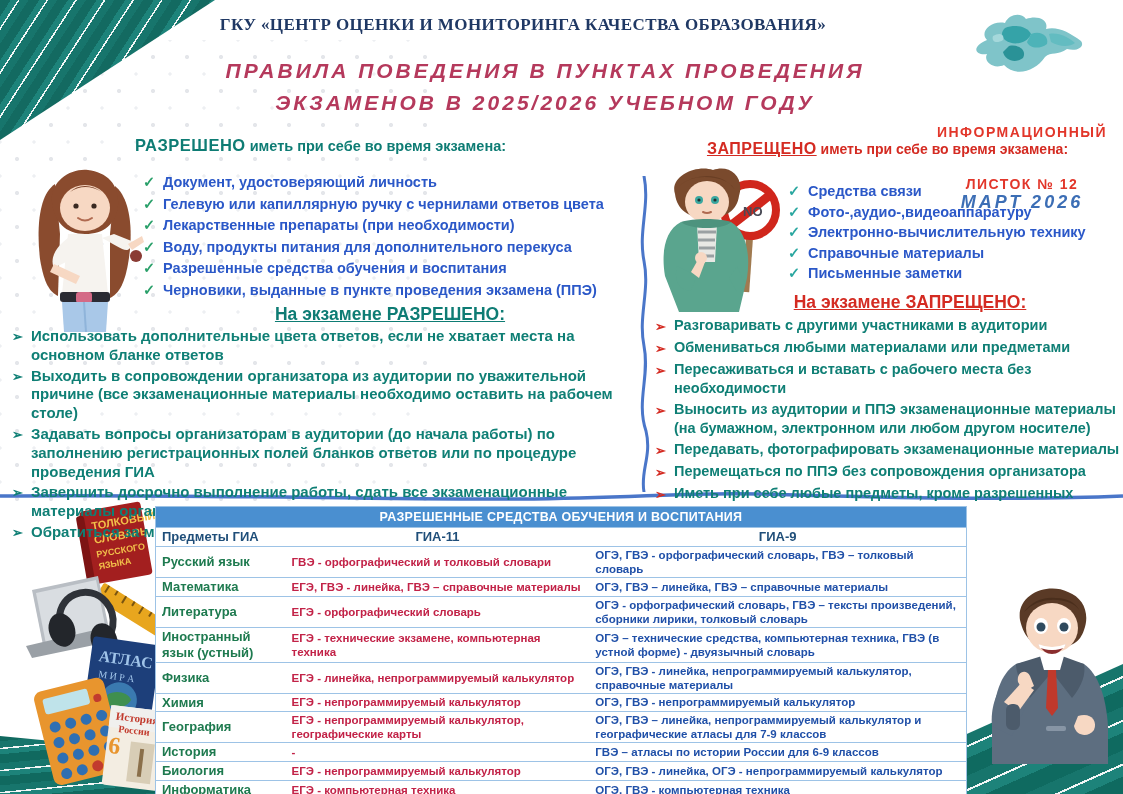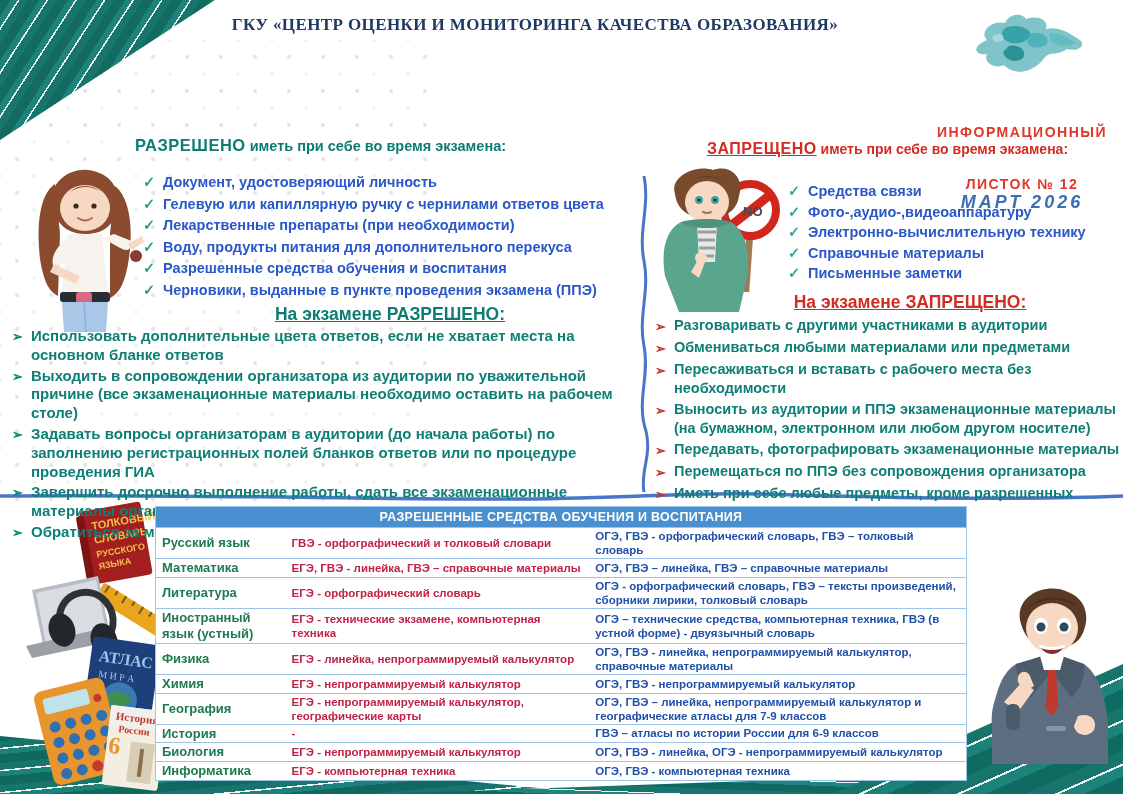--- a/index.html
+++ b/index.html
@@ -17,21 +17,21 @@
     clip-path:polygon(0 0,100% 100%,0 100%);
     background:repeating-linear-gradient(-5.5deg,#10695f 0 9px,#1d837a 9px 14px,#f2f6f6 14px 15.5px,#17756c 15.5px 22px);}
   .swoosh-bc{position:absolute;left:380px;bottom:0;width:743px;height:26px;z-index:1;
     clip-path:polygon(0 100%,100% 0,100% 100%);
     background:repeating-linear-gradient(2.2deg,#10695f 0 7px,#1f857c 7px 11px,#f2f6f6 11px 12px,#17756c 12px 18px);}
   .swoosh-br{position:absolute;right:0;bottom:0;width:290px;height:130px;z-index:2;
     clip-path:polygon(100% 0,100% 100%,0 100%);
     background:repeating-linear-gradient(-24deg,#0f6a60 0 16px,#1d837a 16px 26px,#f2f6f6 26px 28px,#17756c 28px 40px);}
 
   
-  .org-title{position:absolute;left:120px;top:15px;width:830px;z-index:3;text-align:center;
+  .org-title{position:absolute;left:108px;top:15px;width:830px;z-index:3;text-align:center;
     font-family:"Liberation Serif",serif;font-weight:bold;font-size:17px;color:#1f3864;letter-spacing:.4px;}
   .main-title{position:absolute;left:150px;top:55px;width:790px;z-index:3;text-align:center;
     font-weight:bold;font-style:italic;font-size:21px;line-height:1.5;color:#b5395c;letter-spacing:3px;}
 
   
   .info-badge{position:absolute;right:6px;top:6px;width:190px;z-index:3;text-align:center;}
   .info-badge svg{display:block;margin:0 auto;}
   .badge-l1,.badge-l2{font-weight:bold;font-size:14px;color:#e2362a;letter-spacing:1.5px;margin-top:36px;}
   .badge-l3{font-weight:bold;font-size:18px;color:#3c6eb5;letter-spacing:3px;font-style:italic;}
 
@@ -95,20 +95,24 @@
 
 <div id="poster">
 
   <div class="dots"></div>
   <div class="corner-tl"></div>
   <div class="swoosh-bl"></div>
   <div class="swoosh-bc"></div>
   <div class="swoosh-br"></div>
 
   <div class="org-title">ГКУ «ЦЕНТР ОЦЕНКИ И МОНИТОРИНГА КАЧЕСТВА ОБРАЗОВАНИЯ»</div>
+  <div class="main-title">
+    <div>ПРАВИЛА ПОВЕДЕНИЯ В ПУНКТАХ ПРОВЕДЕНИЯ</div>
+    <div>ЭКЗАМЕНОВ В 2025/2026 УЧЕБНОМ ГОДУ</div>
+  </div>
 
   <div class="info-badge">
     <svg width="130" height="82" viewBox="0 0 130 82">
       <path d="M30 34 C22 26 34 14 48 17 C52 8 64 6 69 13 C80 9 92 13 89 23 C100 20 112 26 124 35 C128 40 121 46 110 43 C101 50 94 45 88 51 C78 66 58 71 47 59 C36 64 26 55 30 48 C20 50 12 42 30 34 Z" fill="#7fc4c9"></path>
       <path d="M48 22 C58 18 70 20 74 28 C70 38 56 40 48 34 C44 30 44 26 48 22 Z" fill="#35a3a8"></path>
       <path d="M74 28 C84 24 92 30 90 38 C82 44 72 42 70 36 Z" fill="#4db3b8"></path>
       <path d="M52 40 C62 38 70 44 66 52 C58 58 48 54 46 46 Z" fill="#2a9297"></path>
       <path d="M92 28 C102 26 112 32 118 37 C112 42 100 40 94 36 Z" fill="#63bcc1"></path>
       <path d="M36 30 C42 26 48 28 46 34 C40 38 34 36 36 30 Z" fill="#a5d8db"></path>
     </svg>
@@ -354,20 +358,25 @@
 
   <div class="gia-table-wrap">
     <div class="gia-caption">РАЗРЕШЕННЫЕ СРЕДСТВА ОБУЧЕНИЯ И ВОСПИТАНИЯ</div>
     <table class="gia">
       <colgroup>
           <col class="c1">
           <col class="c2">
           <col class="c3">
         </colgroup>
       <tbody>
+          <tr>
+        <th>Предметы ГИА</th>
+        <th class="center">ГИА-11</th>
+        <th class="center">ГИА-9</th>
+      </tr>
       <tr>
             <td class="subj">Русский язык</td>
             <td class="g11">ГВЭ - орфографический и толковый словари</td>
             <td class="g9">ОГЭ, ГВЭ - орфографический словарь, ГВЭ – толковый словарь</td>
           </tr>
       <tr>
             <td class="subj">Математика</td>
             <td class="g11">ЕГЭ, ГВЭ - линейка, ГВЭ – справочные материалы</td>
             <td class="g9">ОГЭ, ГВЭ – линейка, ГВЭ – справочные материалы</td>
           </tr>

